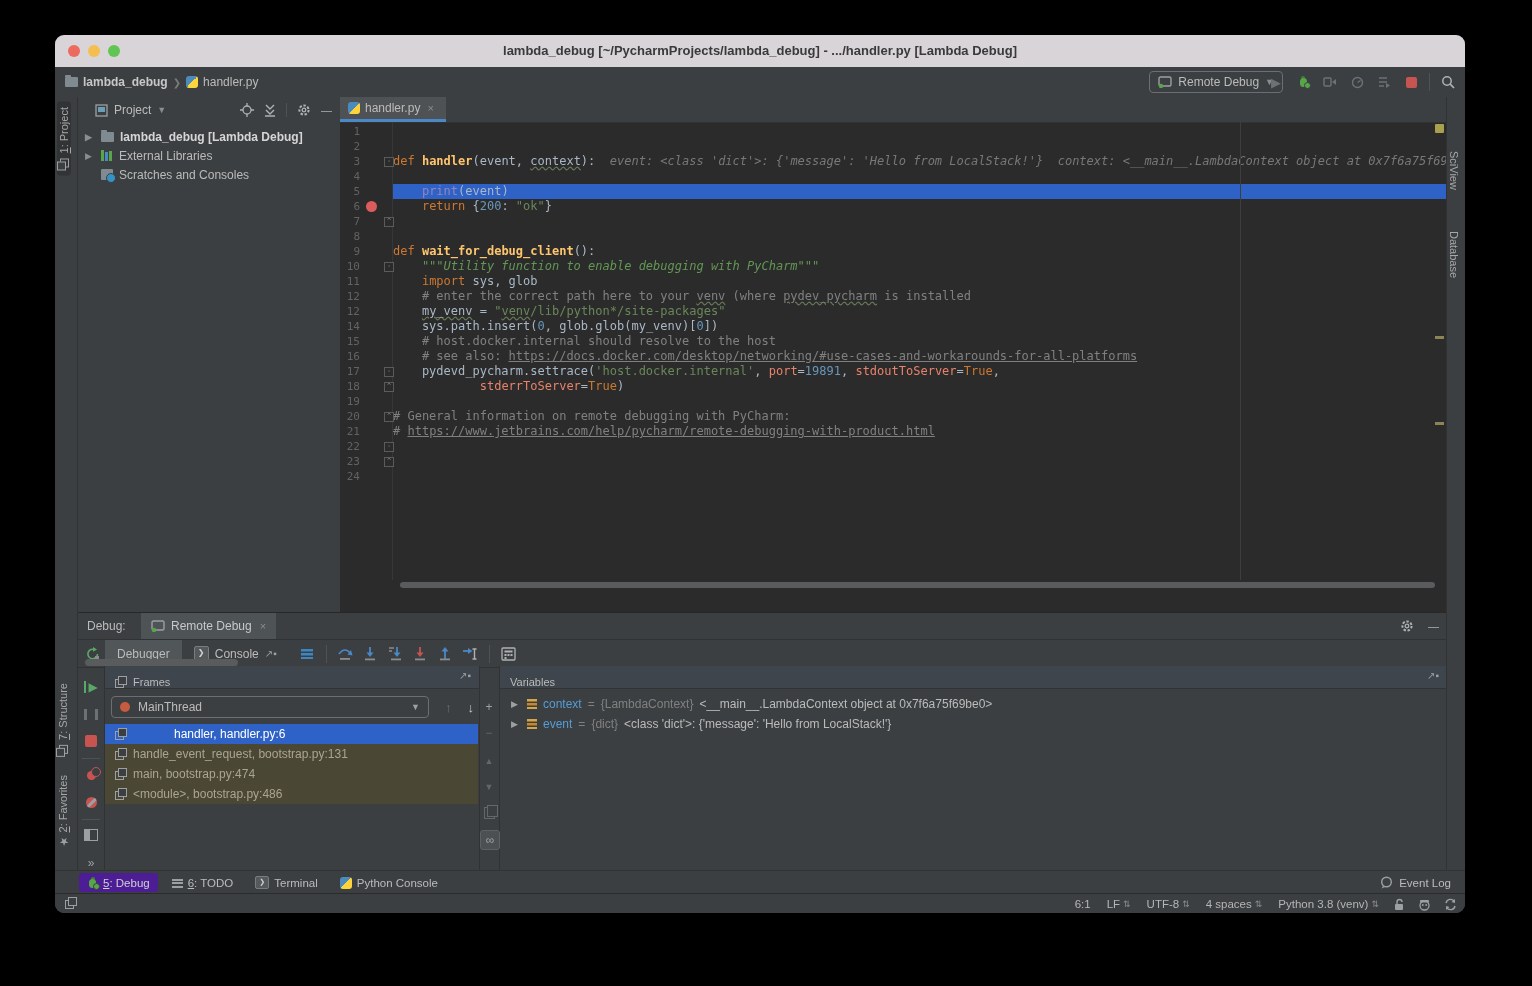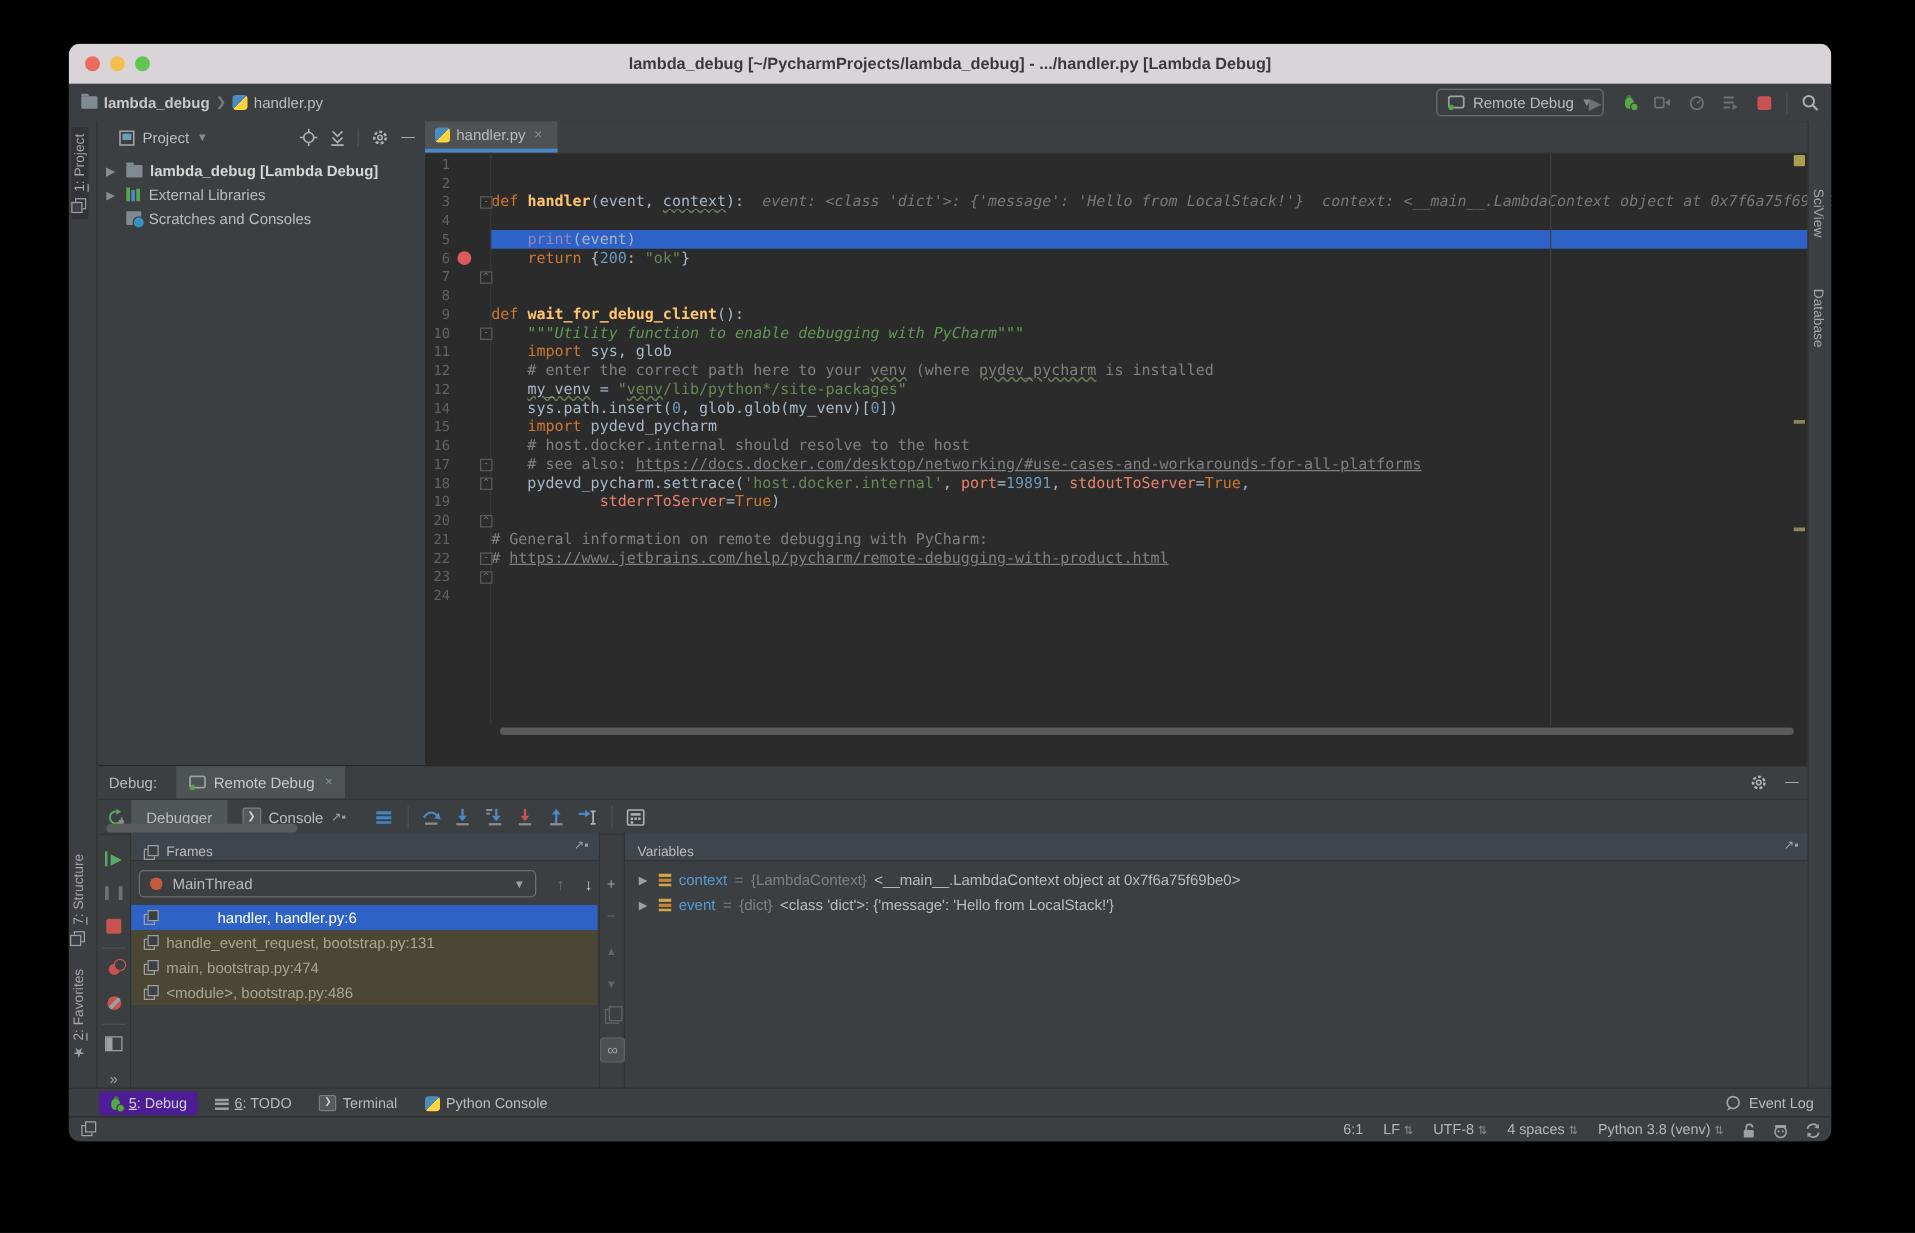--- a/index.html
+++ b/index.html
@@ -366,21 +366,20 @@
             <div class="cl current"><span class="pl">    </span><span class="bi">print</span><span class="pl">(event)</span></div>
             <div class="cl"><span class="pl">    </span><span class="kw">return</span><span class="pl"> {</span><span class="num">200</span><span class="pl">: </span><span class="str">"ok"</span><span class="pl">}</span></div>
             <div class="cl">&nbsp;</div>
             <div class="cl">&nbsp;</div>
             <div class="cl"><span class="kw">def </span><span class="fn">wait_for_debug_client</span><span class="pl">():</span></div>
             <div class="cl"><span class="doc">    """Utility function to enable debugging with PyCharm"""</span></div>
             <div class="cl"><span class="pl">    </span><span class="kw">import</span><span class="pl"> sys, glob</span></div>
             <div class="cl"><span class="com">    # enter the correct path here to your </span><span class="com wv">venv</span><span class="com"> (where </span><span class="com wv">pydev_pycharm</span><span class="com"> is installed</span></div>
             <div class="cl"><span class="pl">    </span><span class="pl wv">my_venv</span><span class="pl"> = </span><span class="str">"</span><span class="str wv">venv</span><span class="str">/lib/python*/site-packages"</span></div>
             <div class="cl"><span class="pl">    sys.path.insert(</span><span class="num">0</span><span class="pl">, glob.glob(my_venv)[</span><span class="num">0</span><span class="pl">])</span></div>
-            <div class="cl"><span class="pl">    </span><span class="kw">import</span><span class="pl"> pydevd_pycharm</span></div>
             <div class="cl"><span class="com">    # host.docker.internal should resolve to the host</span></div>
             <div class="cl"><span class="com">    # see also: </span><span class="com lnk">https://docs.docker.com/desktop/networking/#use-cases-and-workarounds-for-all-platforms</span></div>
             <div class="cl"><span class="pl">    pydevd_pycharm.settrace(</span><span class="str">'host.docker.internal'</span><span class="pl">, </span><span class="arg">port</span><span class="pl">=</span><span class="num">19891</span><span class="pl">, </span><span class="arg">stdoutToServer</span><span class="pl">=</span><span class="kw">True</span><span class="pl">,</span></div>
             <div class="cl"><span class="pl">            </span><span class="arg">stderrToServer</span><span class="pl">=</span><span class="kw">True</span><span class="pl">)</span></div>
             <div class="cl">&nbsp;</div>
             <div class="cl"><span class="com"># General information on remote debugging with PyCharm:</span></div>
             <div class="cl"><span class="com"># </span><span class="com lnk">https://www.jetbrains.com/help/pycharm/remote-debugging-with-product.html</span></div>
             <div class="cl">&nbsp;</div>
           </div>
         <div class="margin-guide"></div>

